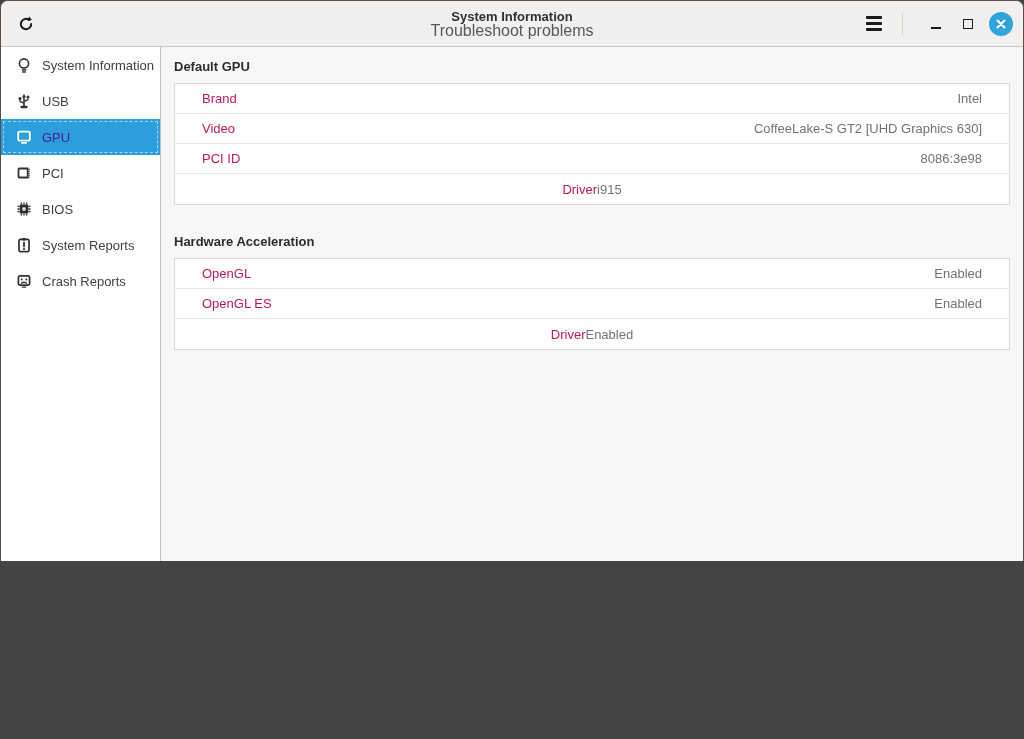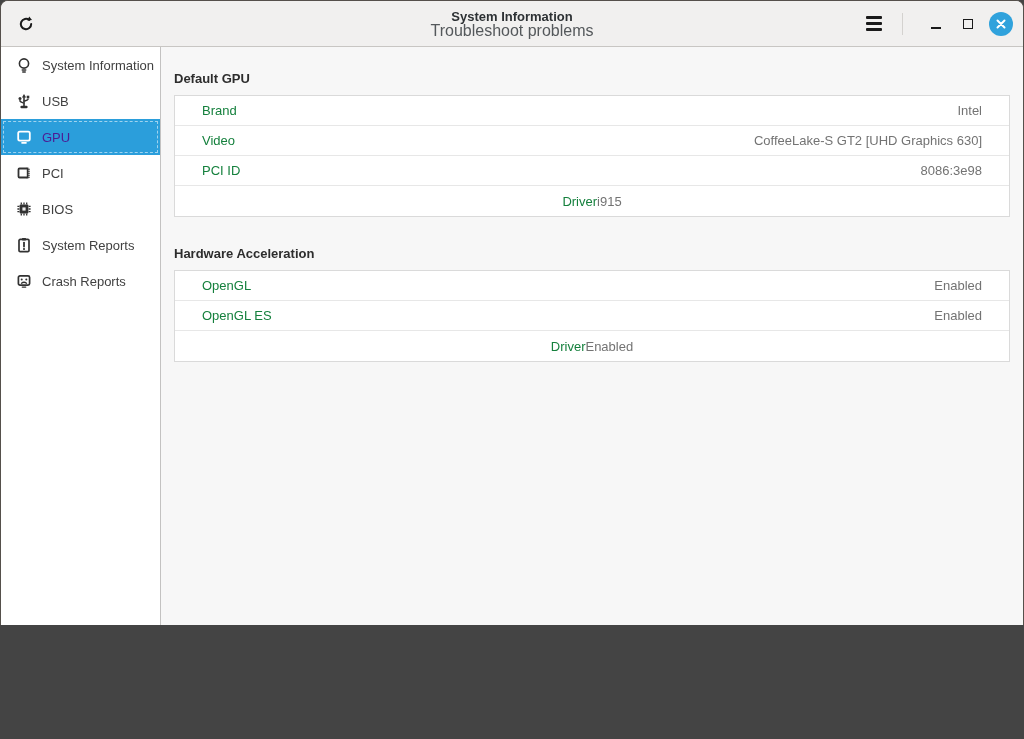--- a/index.html
+++ b/index.html
@@ -1,20 +1,20 @@
 <!DOCTYPE html>
 <html><head>
 <meta charset="utf-8">
 <style>
   * { margin:0; padding:0; box-sizing:border-box; }
   html,body { width:1024px; height:739px; background:#444; }
   body { font-family:"Liberation Sans","DejaVu Sans",sans-serif; font-size:13px; }
 
   .window {
-    width:1024px; height:625px;
+    width:1024px; height:561px;
     border-radius:8px 8px 0 0;
     overflow:hidden;
     background:#f7f7f7;
     border:1px solid #55504b;
     border-bottom:none;
     display:flex; flex-direction:column;
   }
 
   
   .titlebar {
@@ -69,33 +69,33 @@
   .sidebar-item.selected .icon { color:#ffffff; }
   .sidebar-item.selected::after {
     content:""; position:absolute; inset:2px;
     border:1px dashed rgba(255,255,255,.55); pointer-events:none;
   }
   .sidebar-label { font-size:13px; }
 
   .main {
     flex:1; background:#f7f7f7; padding:12px 13px 0 13px; overflow:hidden;
   }
-  .section-title { font-weight:bold; color:#2d2d2d; font-size:13px; margin-bottom:9px;margin-top:12px; }
+  .section-title { font-weight:bold; color:#2d2d2d; font-size:13px; margin-bottom:9px; }
   .info-table {
     background:#ffffff;
     border:1px solid #dadada;
     margin-bottom:29px;
   }
   .info-row {
     height:30px; display:flex; align-items:center; justify-content:space-between;
     padding:0 27px;
     border-bottom:1px solid #e7e7e7;
   }
   .info-row:last-child { border-bottom:none;justify-content:center; }
-  .info-key { color:#15803d; }
+  .info-key { color:#be185d; }
   .info-val { color:#737373; text-align:right; }
 </style>
 </head>
 <body>
 
 <div class="window">
 
   <div class="titlebar">
     <button class="tb-btn">
       <span style="display:flex">

